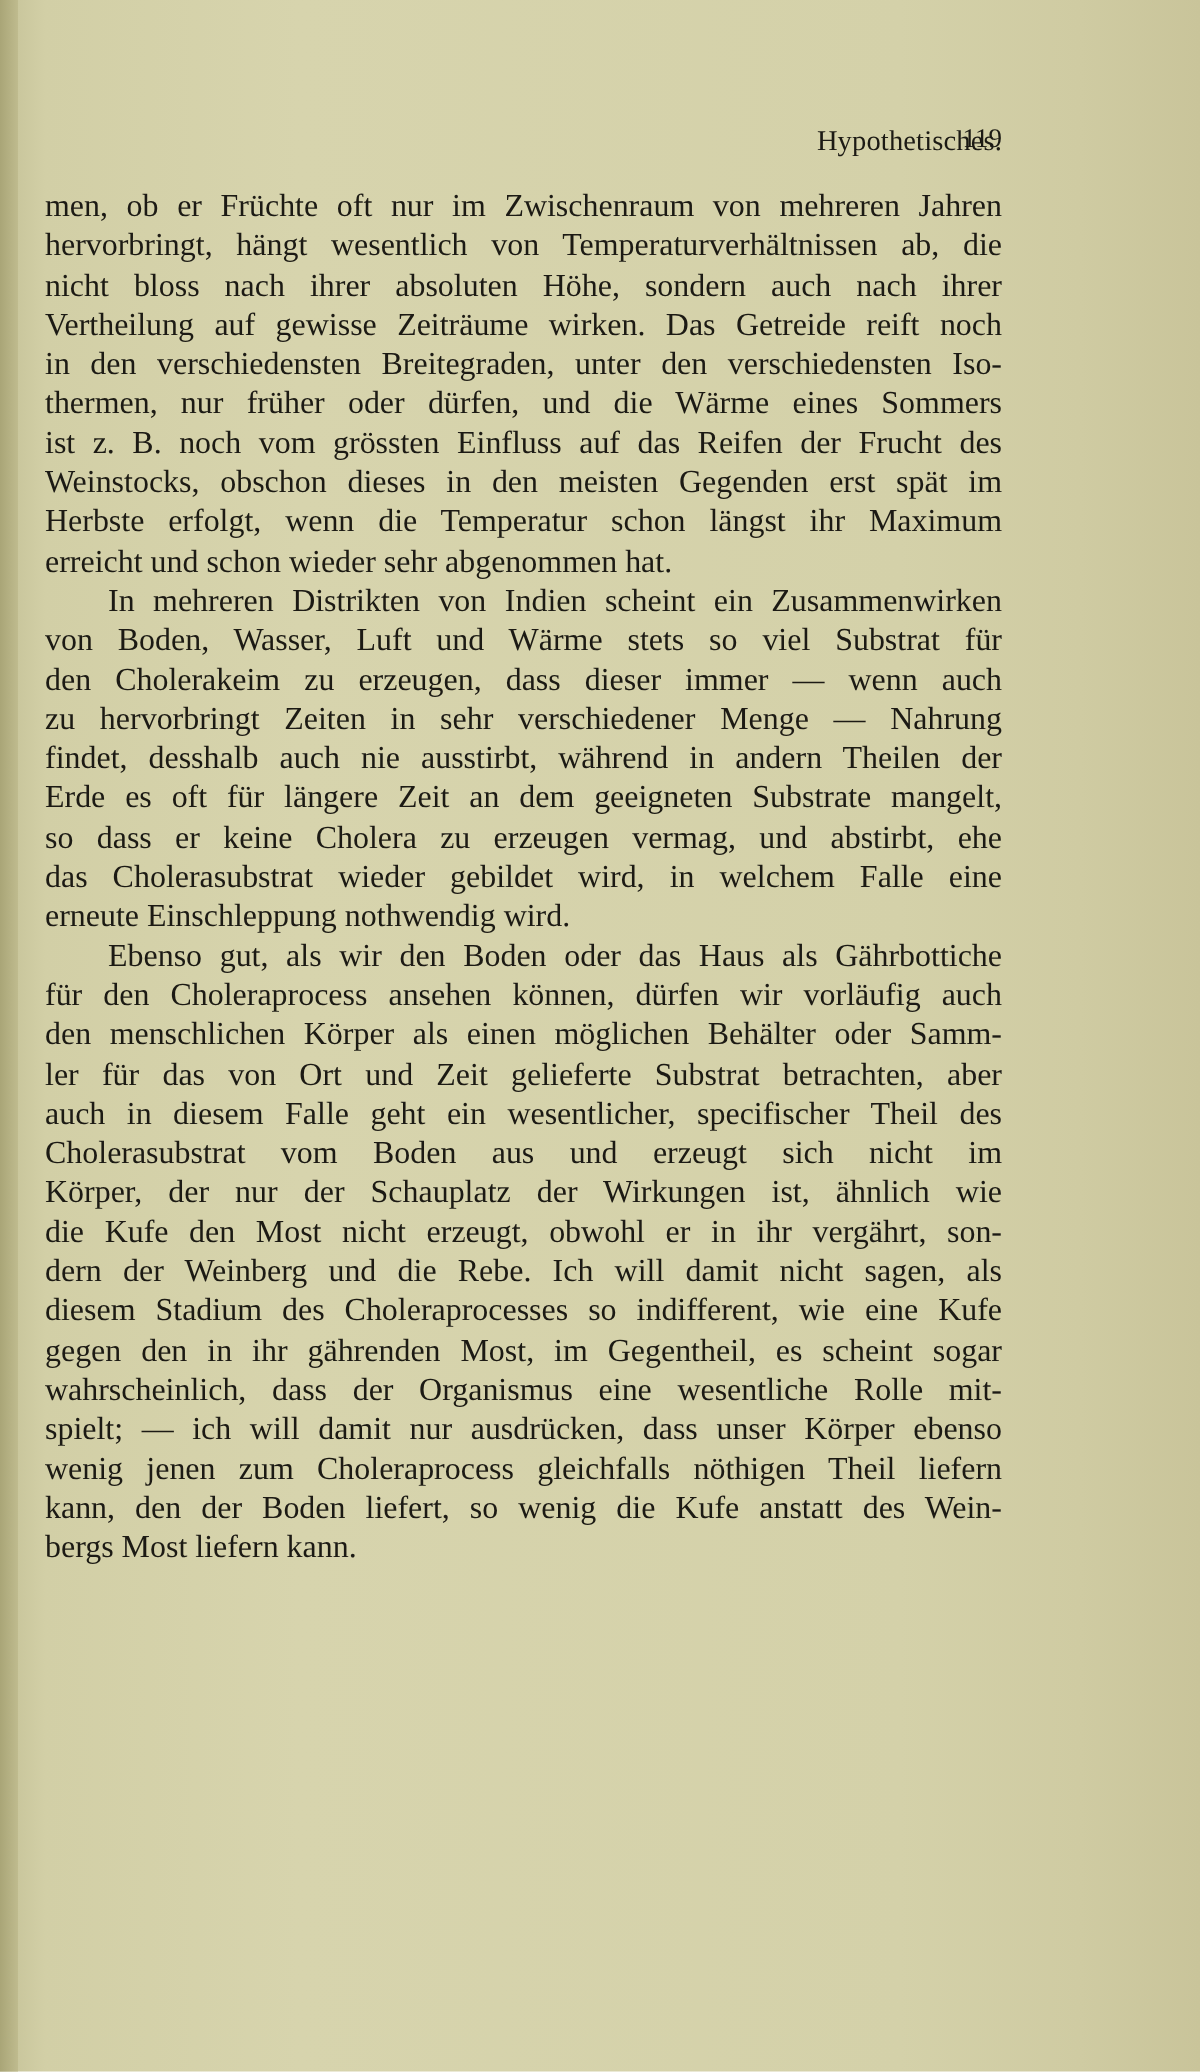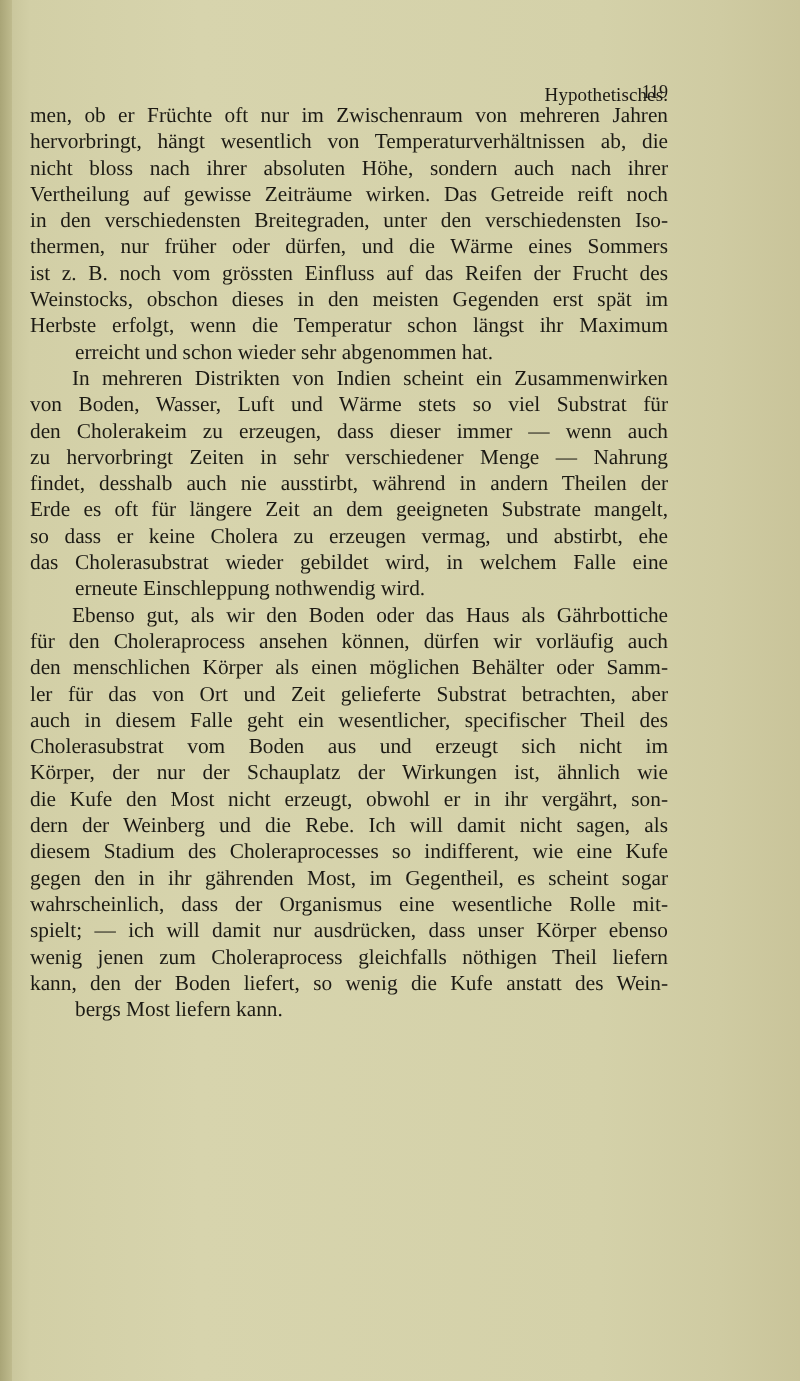--- a/index.html
+++ b/index.html
@@ -18,29 +18,29 @@
       position: absolute; top: 82px; left: 28px; width: 640px; height: 26px;
     }
     .running-title {
       position: absolute; left: 0; width: 640px; text-align: right;
       font-size: 19px; top: 2px; letter-spacing: 0.1px;
     }
     .page-number {
       position: absolute; right: 0; top: 0; font-size: 18px;
     }
     .body-text {
-      position: absolute; top: 102px; left: 30px; width: 638px;
+      position: absolute; top: 124px; left: 30px; width: 638px;
       font-size: 21.3px; line-height: 26.3px; text-align: justify;
       text-rendering: geometricPrecision;
     }
     .line {
       display: block; height: 26.3px; white-space: nowrap;
       text-align: justify; text-align-last: justify; overflow: visible;
     }
-    .line.last { text-align-last: left; margin-left: 45px; }
+    .line.last { text-align-last: left; }
     .line.indent { padding-left: 42px; }
   </style>
 </head>
 <body>
 
 <div class="edge"></div>
 
 <div class="page-header">
   <span class="running-title">Hypothetisches.</span>
   <span class="page-number">119</span>

